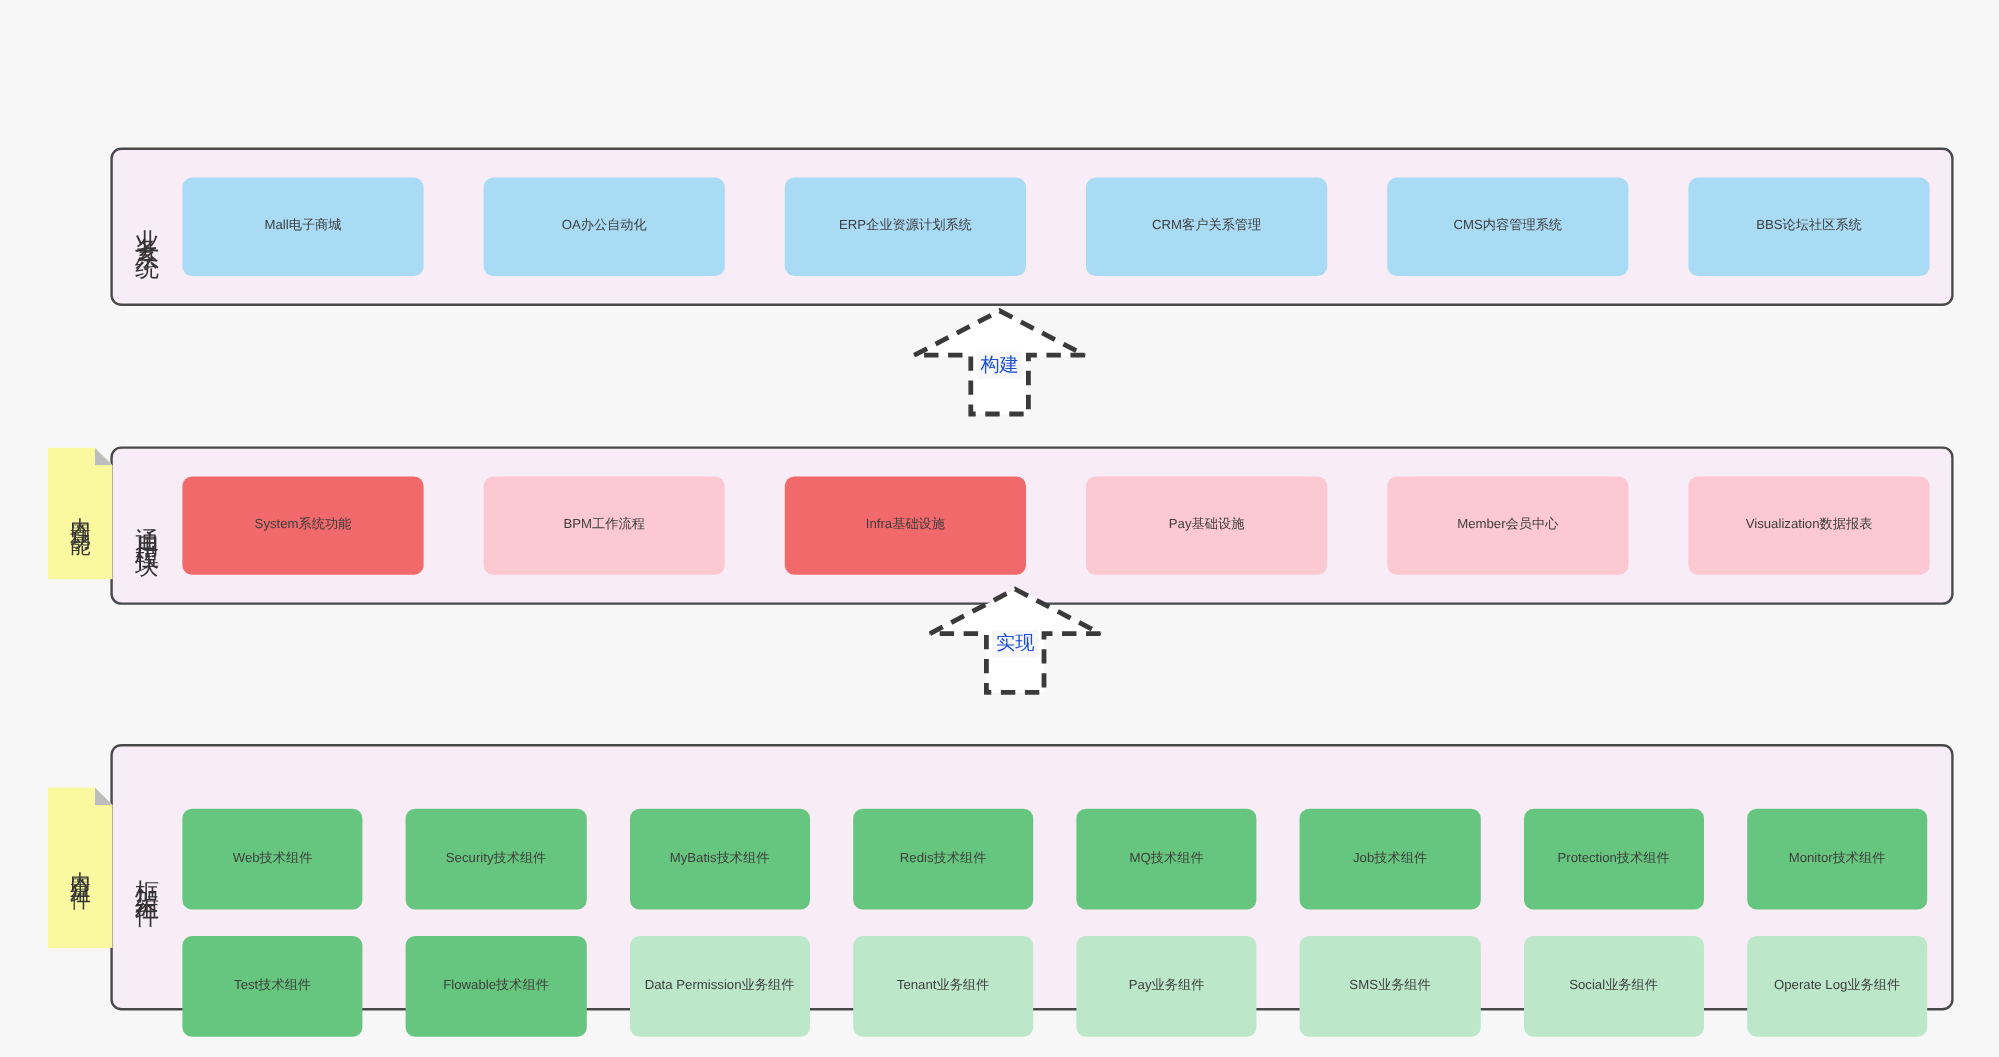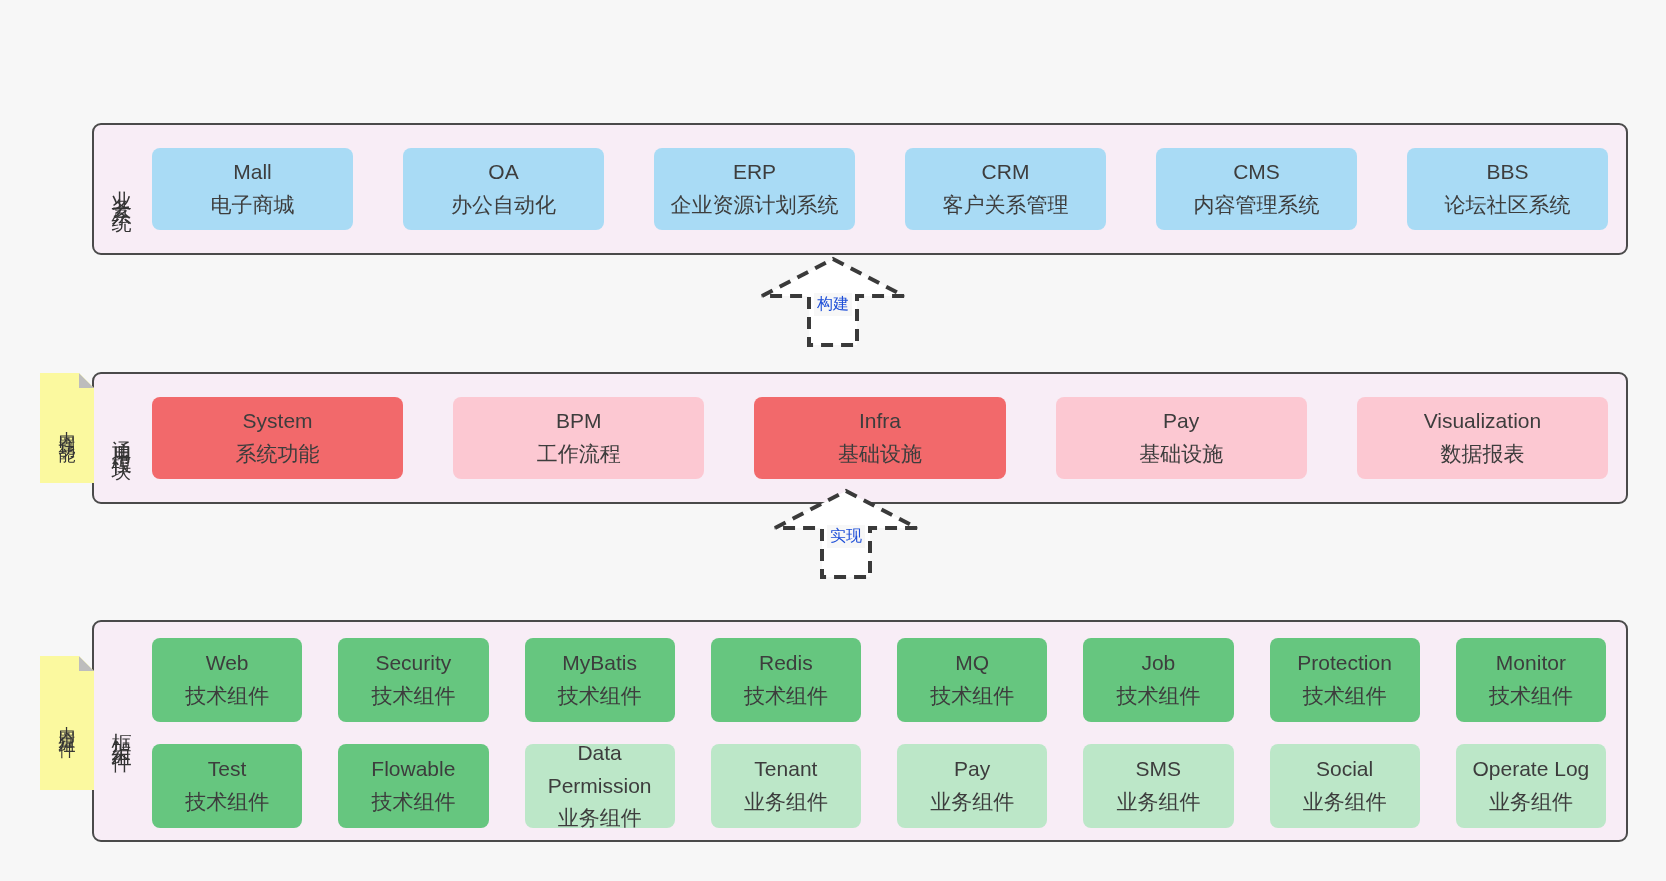--- a/index.html
+++ b/index.html
@@ -29,33 +29,33 @@
 
   .label-col{flex:0 0 56px; display:flex; align-items:center; justify-content:center;}
   .v-text{
     writing-mode:vertical-rl; text-orientation:upright;
     font-size:20px; line-height:1; letter-spacing:7px; color:#333;
   }
 
   .boxes{flex:1; display:flex; align-items:center; gap:50px; padding:0 18px 0 2px;}
   .box{
     flex:1; height:82px; border-radius:8px;
-    display:flex; flex-direction:column; align-items:center; justify-content:center;
-    text-align:center; font-size:21px; line-height:1.55; color:#3d3d3d;
+    display:flex; flex-direction:row; align-items:center; justify-content:center;
+    text-align:center; font-size:11px; line-height:1.55; color:#3d3d3d;
   }
   .blue{background:var(--box-blue);}
   .red{background:var(--box-red);}
   .pink{background:var(--box-pink);}
   .green{background:var(--box-green);}
   .green-light{background:var(--box-green-light);}
 
   .grid{
     flex:1; display:grid; grid-template-columns:repeat(8,1fr);
     grid-template-rows:84px 84px; gap:22px 36px;
-    padding:16px 20px 16px 2px; align-items:stretch;
+    padding:16px 20px 16px 2px; align-items:stretch;margin-top:36px;
   }
   .grid .box{flex:none; height:auto;}
 
   .tab{
     position:absolute; left:-54px; width:54px;
     background:var(--tab-yellow);
     display:flex; align-items:center; justify-content:center;
     clip-path:polygon(0 0, calc(100% - 15px) 0, 100% 15px, 100% 100%, 0 100%);
   }
   .panel-modules .tab{top:-1px; height:110px;}
@@ -143,20 +143,24 @@
       </div>
       <div class="box red">
         <span>Infra</span>
         <span>基础设施</span>
       </div>
       <div class="box pink">
         <span>Pay</span>
         <span>基础设施</span>
       </div>
       <div class="box pink">
+        <span>Member</span>
+        <span>会员中心</span>
+      </div>
+      <div class="box pink">
         <span>Visualization</span>
         <span>数据报表</span>
       </div>
     </div>
   </div>
 
   <div class="arrow-wrap arrow-implement">
     <div class="arrow">
       <svg width="150" height="92" viewBox="0 0 150 92">
         <path class="arrow-path" d="M75 3 L146 40 L99 40 L99 89 L51 89 L51 40 L4 40 Z"></path>

